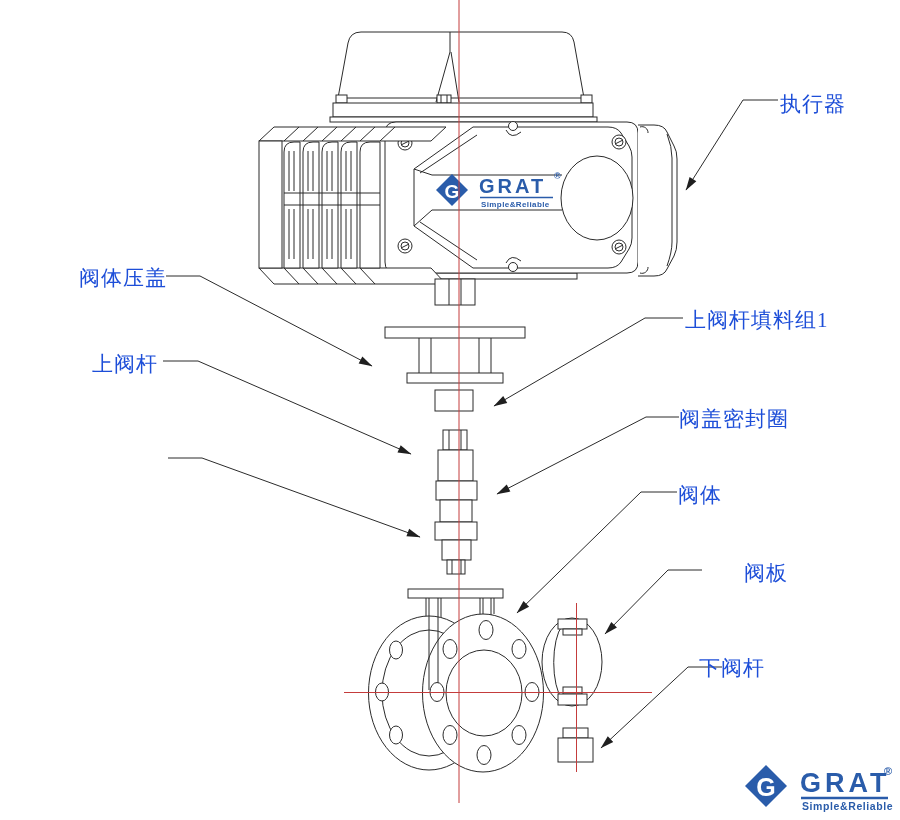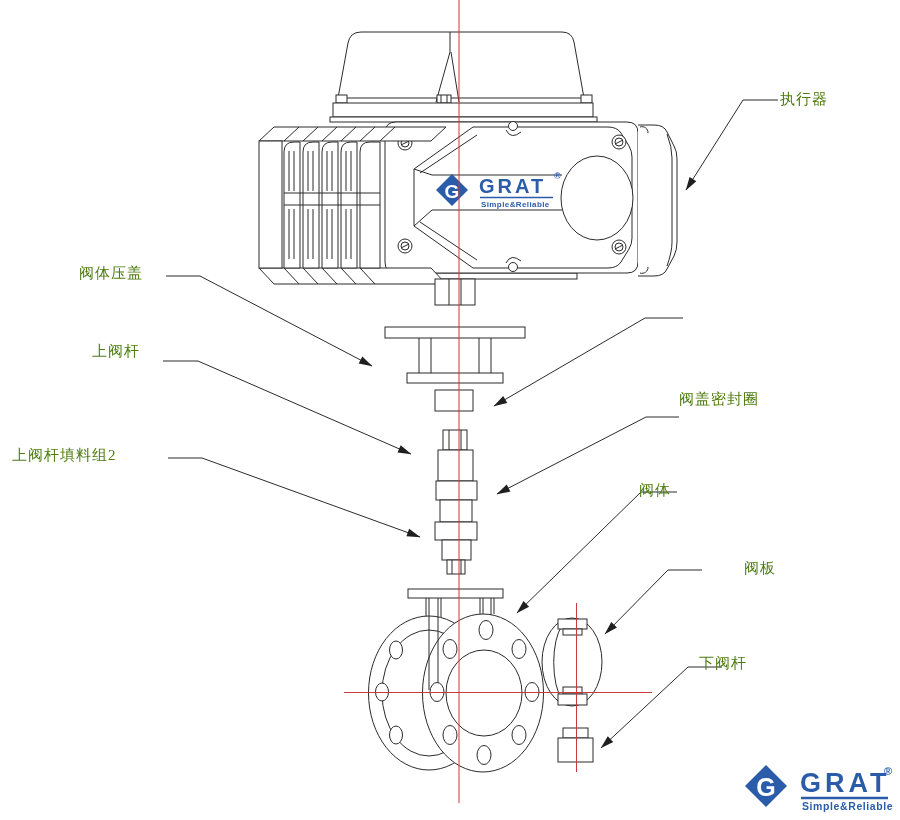--- a/index.html
+++ b/index.html
@@ -1,19 +1,19 @@
 <!DOCTYPE html>
 <html><head>
 <meta charset="utf-8">
 <style>
   html,body{margin:0;padding:0;background:#ffffff;}
   .canvas{position:relative;width:900px;height:820px;background:#ffffff;overflow:hidden;
           font-family:"Liberation Serif","DejaVu Serif",serif;}
   .canvas svg{position:absolute;left:0;top:0;}
-  .callout{position:absolute;font-size:15px;color:#4d7c0f;white-space:nowrap;letter-spacing:1px;}
+  .callout{position:absolute;font-size:21px;color:#1d4ed8;white-space:nowrap;letter-spacing:1px;}
 </style>
 </head>
 <body>
 
 <div class="canvas">
 
 <svg width="900" height="820" viewBox="0 0 900 820">
   <defs>
     <marker id="arr" markerWidth="16" markerHeight="10" refX="13.5" refY="4.5" orient="auto" markerUnits="userSpaceOnUse">
       <path d="M0.5,0.5 L14,4.5 L0.5,8.5 Z" fill="#1f1f1f"></path>
@@ -189,20 +189,20 @@
     <text x="766" y="796" text-anchor="middle" font-family="Liberation Sans, sans-serif" font-weight="bold" font-size="25" fill="#ffffff">G</text>
     <text x="800" y="792" font-family="Liberation Sans, sans-serif" font-weight="bold" font-size="27" letter-spacing="4" fill="#2a5caa">GRAT</text>
     <text x="884" y="775" font-family="Liberation Sans, sans-serif" font-weight="bold" font-size="11" fill="#2a5caa">®</text>
     <path d="M801,798 L888,798" stroke="#2a5caa" stroke-width="2.4"></path>
     <text x="802" y="810" font-family="Liberation Sans, sans-serif" font-weight="bold" font-size="10.5" letter-spacing="0.6" fill="#2a5caa">Simple&amp;Reliable</text>
   </g>
 </svg>
 
   <div class="callout" style="left:780px;top:90px">执行器</div>
   <div class="callout" style="left:79px;top:264px">阀体压盖</div>
-  <div class="callout" style="left:92px;top:342px">上阀杆</div>
-  <div class="callout" style="left:12px;top:446px">上阀杆填料组2</div>
-  <div class="callout" style="left:679px;top:390px">阀盖密封圈</div>
-  <div class="callout" style="left:639px;top:481px">阀体</div>
+  <div class="callout" style="left:92px;top:350px">上阀杆</div>
+  <div class="callout" style="left:685px;top:306px">上阀杆填料组1</div>
+  <div class="callout" style="left:679px;top:405px">阀盖密封圈</div>
+  <div class="callout" style="left:678px;top:481px">阀体</div>
   <div class="callout" style="left:744px;top:559px">阀板</div>
   <div class="callout" style="left:699px;top:654px">下阀杆</div>
 
 </div>
 
 </body></html>

